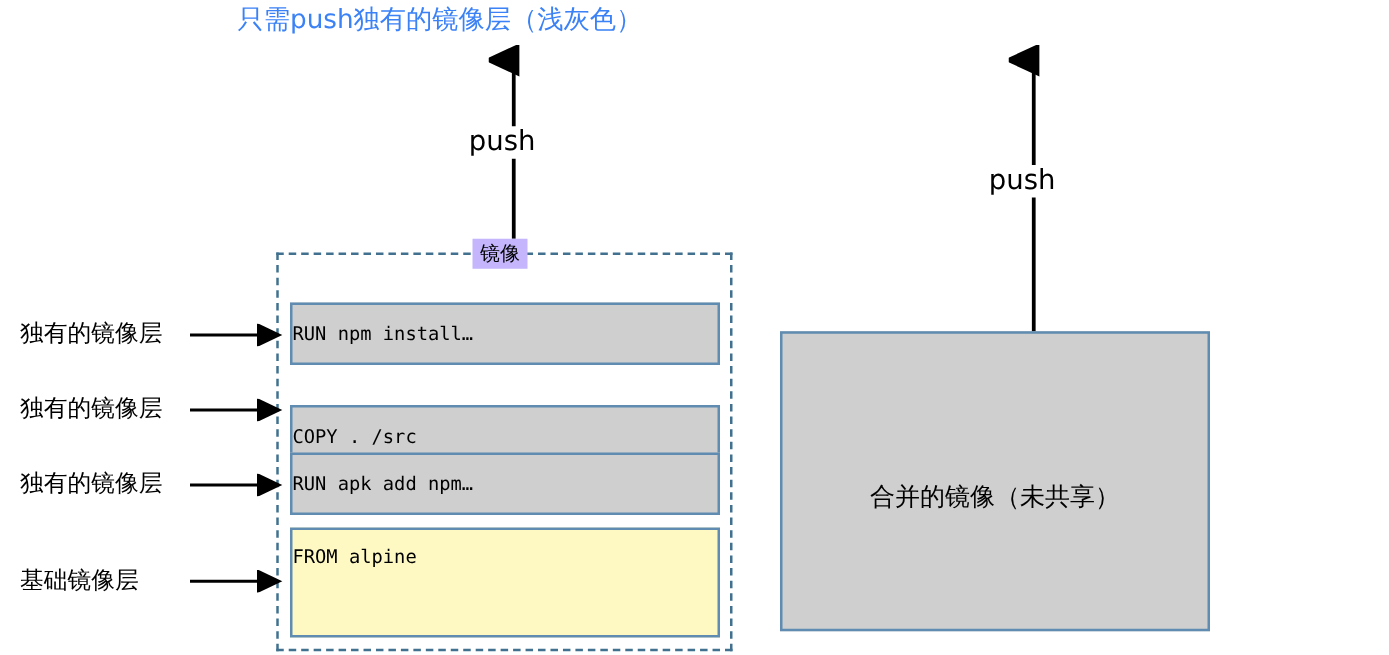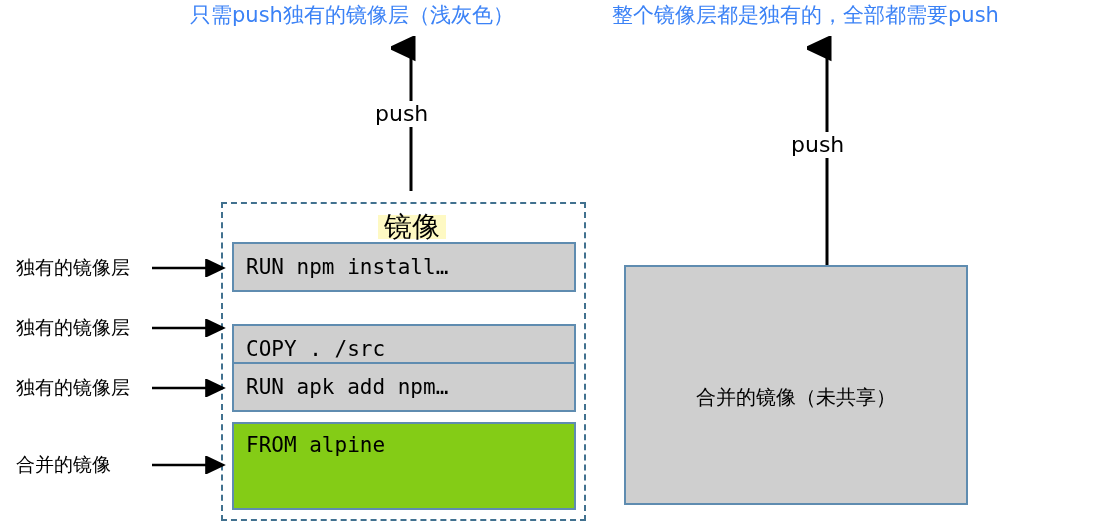--- a/index.html
+++ b/index.html
@@ -52,46 +52,44 @@
     top: 202px;
     width: 365px;
     height: 319px;
     border: 2px dashed #41718f;
     box-sizing: border-box;
   }
   #image-group-label {
     position: absolute;
     left: 378px;
     top: 191px;
-    font-size: 28px;
-    line-height: 24px;
-    background: #fef9c3;
+    font-size: 16px;
+    line-height: 24px;
+    background: #c4b5fd;
     padding: 0 6px;
     white-space: nowrap;
-    margin-top: 24px;
   }
 
   
   .layer {
     position: absolute;
     left: 232px;
     width: 344px;
     box-sizing: border-box;
     border: 2px solid #5f8cb0;
     display: flex;
     flex-direction: column;
     justify-content: center;
   }
   .layer.gray  { background: #cfcfcf; }
-  .layer.blue  { background: #84cc16; }
+  .layer.blue  { background: #fef9c3; }
   .layer .cmd {
     font-family: "DejaVu Sans Mono", "Liberation Mono", monospace;
-    font-size: 21px;
+    font-size: 15px;
     line-height: 26px;
-    padding-left: 12px;
     white-space: nowrap;
   }
   .layer .sub {
     font-size: 19px;
     line-height: 24px;
     text-align: center;
     white-space: nowrap;
     padding-right: 28px;
   }
   #layer-0 { top: 242px; height: 50px; }
@@ -143,21 +141,20 @@
     white-space: nowrap;
   }
 </style>
 </head>
 <body>
 
 <div id="canvas">
 
   <div class="title" id="title-left">只需push独有的镜像层（浅灰色）</div>
 
-  <div class="title" id="title-right">整个镜像层都是独有的，全部都需要push</div>
 
   <svg class="push-arrow" id="push-arrow-left" style="left:391px; top:36px;" width="42" height="160">
     <defs>
       <marker id="ah-up-l" markerWidth="10" markerHeight="10" refX="5" refY="8" orient="auto">
         <path d="M5,0 L0.6,9.5 L9.4,9.5 Z" fill="#000000"></path>
       </marker>
     </defs>
     <line x1="20" y1="155" x2="20" y2="12" stroke="#000000" stroke-width="3" marker-end="url(#ah-up-l)"></line>
   </svg>
   <div class="push-label" id="push-label-left">push</div>
@@ -187,21 +184,21 @@
     <div class="cmd">RUN apk add npm…</div>
   </div>
 
   <div class="layer blue" id="layer-3">
     <div class="cmd">FROM alpine</div>
   </div>
 
   <div class="side-label" id="side-label-0">独有的镜像层</div>
   <div class="side-label" id="side-label-1">独有的镜像层</div>
   <div class="side-label" id="side-label-2">独有的镜像层</div>
-  <div class="side-label" id="side-label-3">合并的镜像</div>
+  <div class="side-label" id="side-label-3">基础镜像层</div>
 
   <svg class="side-arrow" id="side-arrow-0" width="82" height="18">
     <defs>
       <marker id="ah-r0" markerWidth="9" markerHeight="9" refX="7" refY="4.5" orient="auto">
         <path d="M0,0.4 L8.6,4.5 L0,8.6 Z" fill="#000000"></path>
       </marker>
     </defs>
     <line x1="0" y1="9" x2="70" y2="9" stroke="#000000" stroke-width="2.4" marker-end="url(#ah-r0)"></line>
   </svg>
 

